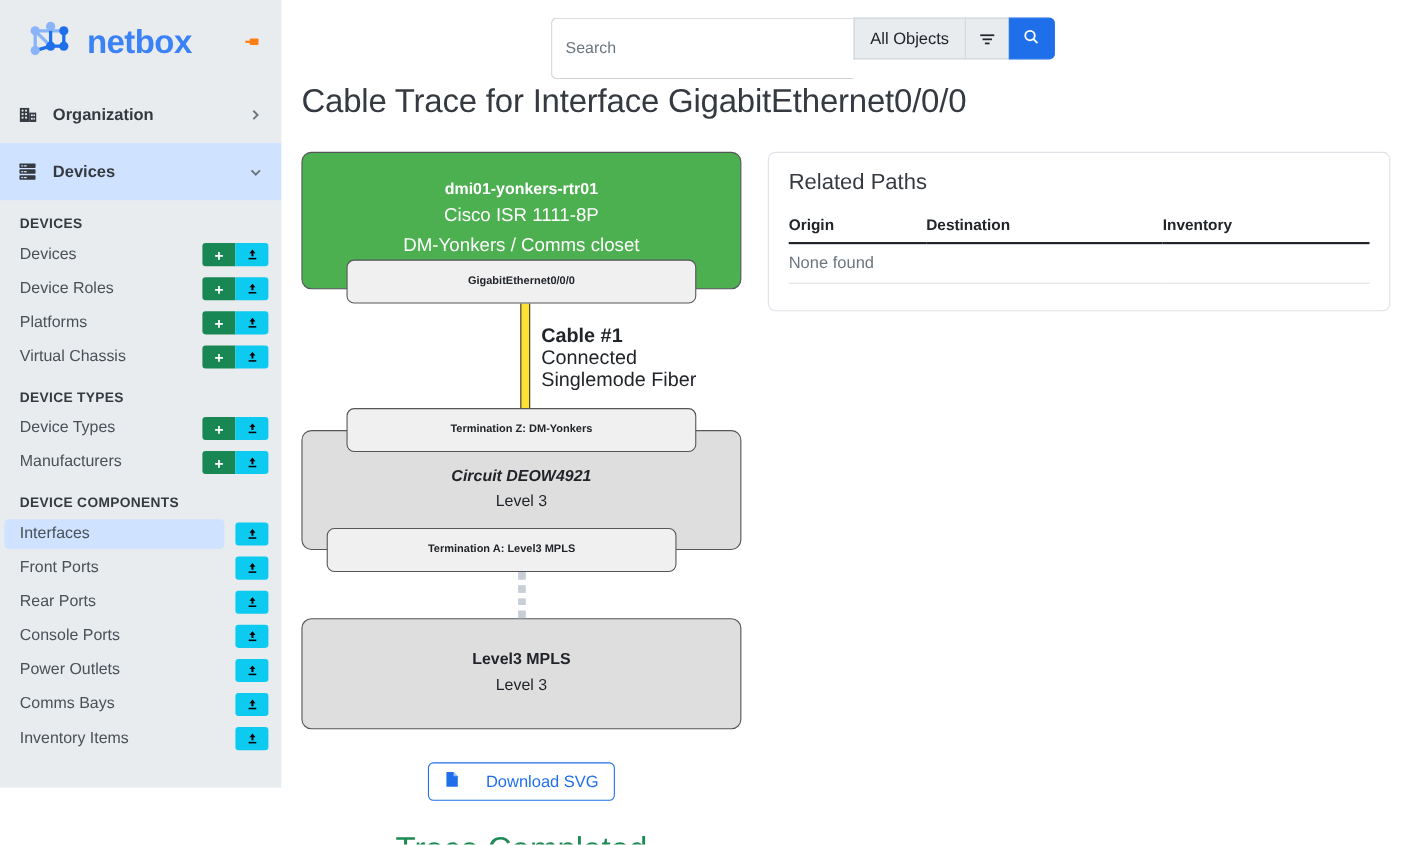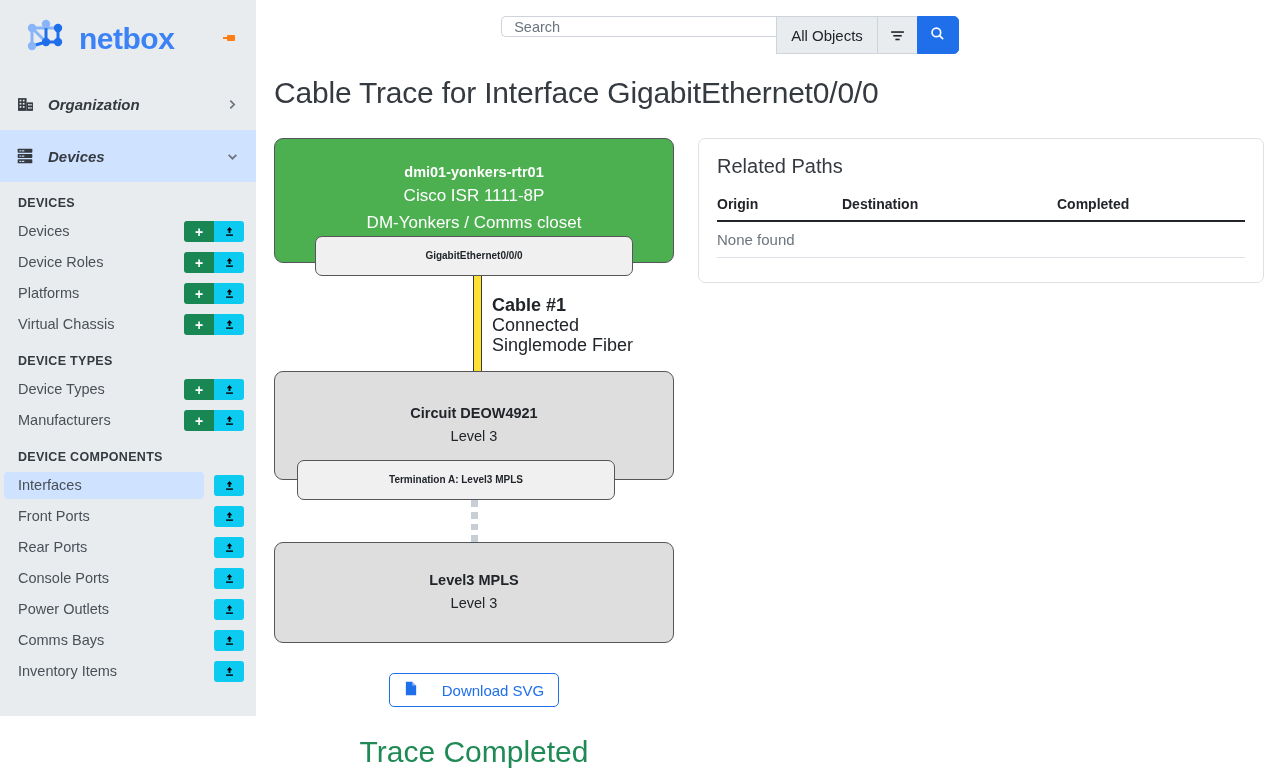--- a/index.html
+++ b/index.html
@@ -35,21 +35,20 @@
   .pin-icon { margin-left: auto; color: #fd7e14; display:flex; align-items:center; }
 
   .nav-group {
     display: flex; align-items: center;
     height: 52px;
     padding: 0 18px 0 14px;
     gap: 12px;
     cursor: pointer;
     font-weight: 700; font-size: 15px;
     color: #343a40;
-    font-style: italic;
   }
   .nav-group.active { background: #cfe2ff; }
   .nav-group .chev { margin-left: auto; color: #6c757d; font-size: 13px; display:flex; }
   .nav-ico { width: 22px; display: flex; align-items: center; justify-content: center; color:#343a40; }
 
   .sec-head {
     padding: 14px 0 6px 18px;
     font-size: 12.5px; font-weight: 700;
     letter-spacing: 0.3px;
     color: #343a40;
@@ -91,21 +90,21 @@
     height: 70px; display: flex; align-items: center;
     padding: 0 16px;
   }
   .searchwrap {
     margin-left: auto; margin-right: auto;
     display: flex; align-items: stretch;
     height: 38px;
     position: relative; left: -38px;
   }
   .search-input {
-    width: 275px; height: 21px;
+    width: 275px; height: 56px;
     border: 1px solid #ced4da; border-right: none;
     border-radius: 5px 0 0 5px;
     padding: 0 12px; font-size: 14.5px;
     color: #4c1d95; outline: none;
     background: #fff;
     font-family: "Liberation Sans", sans-serif;
   }
   .search-input::placeholder { color: #6c757d; }
   .search-select {
     display: flex; align-items: center;
@@ -172,21 +171,21 @@
     position: absolute; left: 218px; top: 19px;
     text-align: left; font-size: 18px; line-height: 20px; color: #212529;
   }
   .cable-label .cl1 { font-weight: 700; }
 
   .circuit-wrap { position: relative; }
   .circuit-box {
     background: #dedede; border: 1px solid #55565a; border-radius: 9px;
     padding: 30px 10px 32px; text-align: center;
   }
-  .circuit-box .c1 { font-weight: 700; font-size: 14.5px; line-height: 1.55; }
+  .circuit-box .c1 { font-weight: 700; font-size: 14.5px; line-height: 1.55; font-style: italic; }
   .circuit-box .c2 { font-size: 14.5px; line-height: 1.55; color: #212529; }
   .term-over-circ-top { margin-bottom: -20px; position: relative; z-index: 3; }
   .term-over-circ-bot { margin-top: -20px; position: relative; z-index: 3; margin-left: 23px; }
 
   .dots { height: 42px; display: flex; flex-direction: column; align-items: center; justify-content: center; gap: 5px; }
   .dots i { display: block; width: 7px; height: 7px; background: #c8ced6; }
 
   .node-provider {
     background: #dedede; border: 1px solid #55565a; border-radius: 9px;
     padding: 26px 10px 28px; text-align: center;
@@ -514,20 +513,21 @@
         <div class="cable-zone">
           <div class="cable-line"></div>
           <div class="cable-label">
             <div class="cl1">Cable #1</div>
             <div>Connected</div>
             <div>Singlemode Fiber</div>
           </div>
         </div>
 
         <div class="circuit-wrap">
+          <div class="term term-over-circ-top">Termination Z: DM-Yonkers</div>
           <div class="circuit-box">
             <div class="c1">Circuit DEOW4921</div>
             <div class="c2">Level 3</div>
           </div>
           <div class="term term-over-circ-bot">Termination A: Level3 MPLS</div>
         </div>
 
         <div class="dots">
           <i></i>
           <i></i>
@@ -555,21 +555,21 @@
         <div class="trace-done">Trace Completed</div>
       </div>
 
       <div class="card">
         <div class="card-title">Related Paths</div>
         <table class="paths">
           <thead>
             <tr>
               <th class="col-o">Origin</th>
               <th class="col-d">Destination</th>
-              <th>Completed</th>
+              <th>Inventory</th>
             </tr>
           </thead>
           <tbody>
             <tr>
               <td colspan="3">None found</td>
             </tr>
           </tbody>
         </table>
       </div>
 

